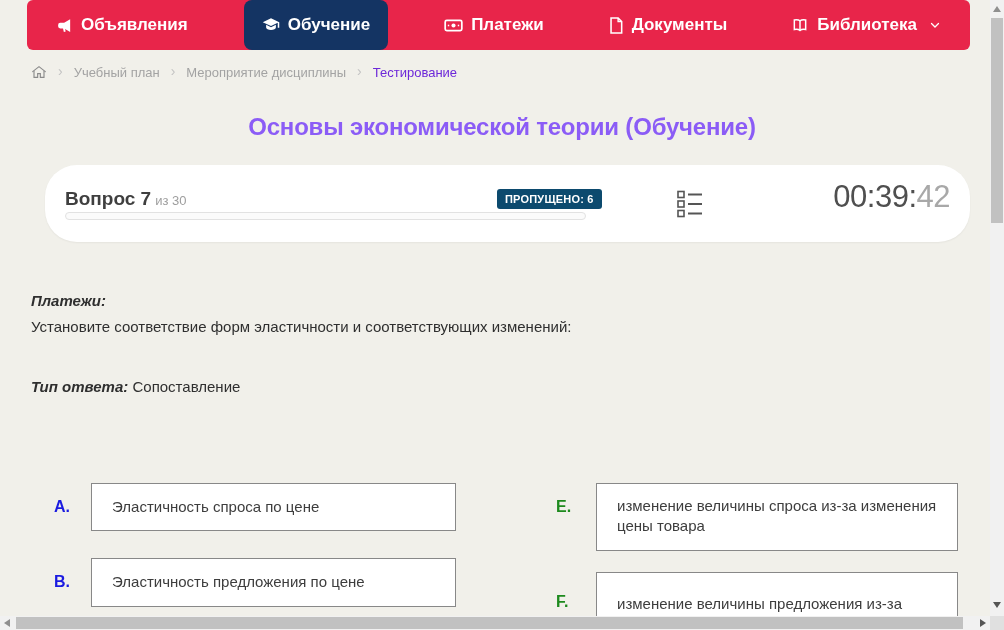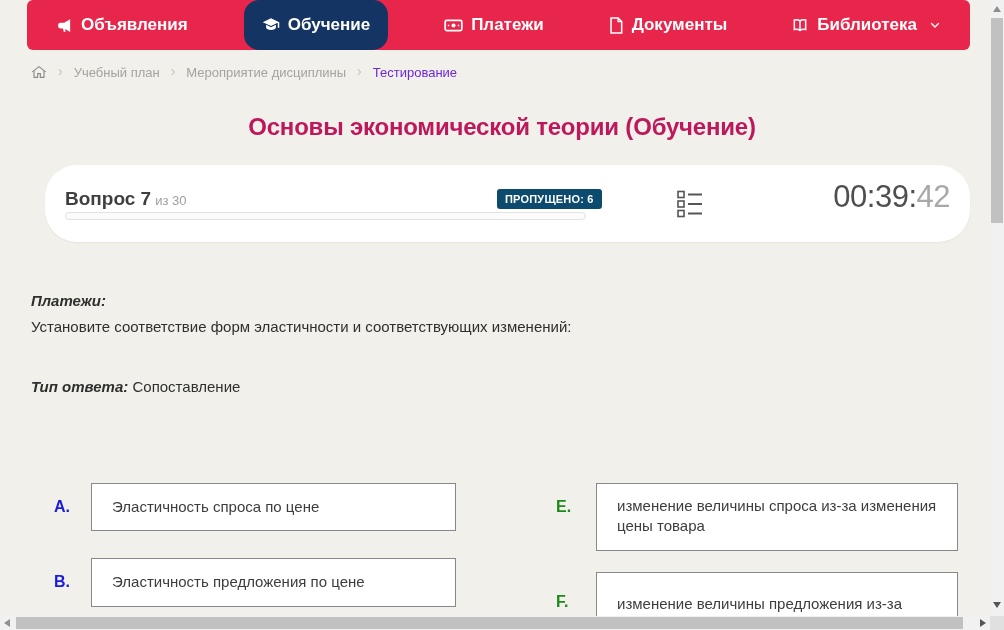--- a/index.html
+++ b/index.html
@@ -14,37 +14,37 @@
     position:absolute;left:27px;top:0;width:943px;height:50px;
     background:#e8254a;border-radius:6px;
     display:flex;align-items:center;justify-content:space-between;
     padding:0 21px;box-sizing:border-box;
   }
   .nav-item{
     display:flex;align-items:center;gap:8px;height:50px;padding:0 8px;
     color:#ffffff;font-size:17px;font-weight:bold;text-decoration:none;
     white-space:nowrap;cursor:pointer;
   }
-  .nav-item.active{background:#143463;border-radius:15px;padding:0 18px;}
+  .nav-item.active{background:#143463;border-radius:8px;padding:0 18px;}
   .nav-icon{display:flex;align-items:center;}
   .nav-icon svg{display:block;}
   .chev{margin-left:4px;display:flex;align-items:center;}
   
   .breadcrumb{
     position:absolute;left:31px;top:62px;height:20px;
     display:flex;align-items:center;gap:11px;font-size:13px;color:#a3a3a3;
   }
   .crumb{color:#a3a3a3;text-decoration:none;cursor:pointer;}
   .crumb.current{color:#6d28d9;cursor:default;}
   .bc-sep{color:#c3c3c3;font-size:14px;line-height:1;transform:translateY(-1px);}
   .home-ic{display:flex;align-items:center;cursor:pointer;}
   
   .page-title{
     position:absolute;left:0;top:113px;width:1004px;margin:0;
-    text-align:center;font-size:24px;font-weight:bold;color:#be185d;
+    text-align:center;font-size:24px;font-weight:bold;color:#8b5cf6;
     letter-spacing:-0.2px;
   }
   
   .qpanel{
     position:absolute;left:45px;top:165px;width:925px;height:77px;
     background:#ffffff;box-shadow:0 1px 2px rgba(0,0,0,0.05);border-radius:32px;
   }
   .qtitle{position:absolute;left:20px;top:23px;font-size:19px;color:#3f3f3f;}
   .qcount{font-size:13px;color:#9e9e9e;font-weight:normal;margin-left:4px;}
   .badge{

